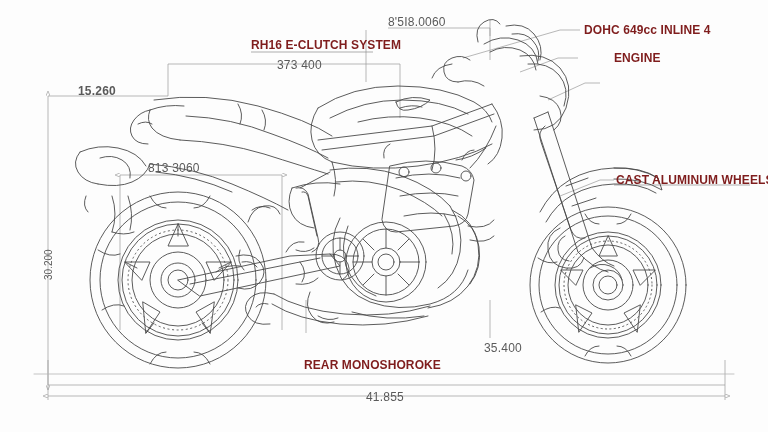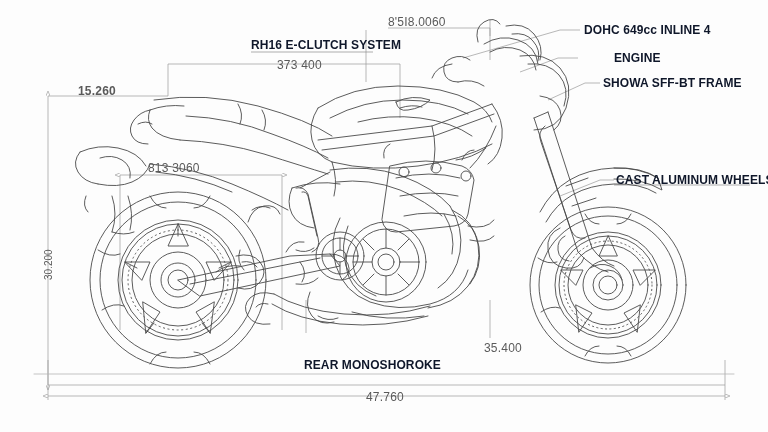--- a/index.html
+++ b/index.html
@@ -23,21 +23,21 @@
     font-size: 12px;
     color: #5a5a5a;
     letter-spacing: 0.2px;
     white-space: nowrap;
   }
   .callout-label {
     position: absolute;
     font-family: "Liberation Sans", sans-serif;
     font-size: 12px;
     font-weight: bold;
-    color: #0f172a;
+    color: #7f1d1d;
     letter-spacing: 0.1px;
     white-space: nowrap;
   }
   .vert-label {
     position: absolute;
     font-family: "Liberation Sans", sans-serif;
     font-size: 10px;
     color: #5a5a5a;
     white-space: nowrap;
     transform: rotate(-90deg);
@@ -320,22 +320,21 @@
       <path d="M34 374 L734 374" stroke="#b4b4b4" stroke-width="0.8"></path>
     </g>
   </svg>
 
   <div class="dim-label" style="left:78px; top:84px;font-weight:bold;">15.260</div>
   <div class="dim-label" style="left:148px; top:161px;text-align:center;">813 3060</div>
   <div class="dim-label" style="left:277px; top:58px;">373 400</div>
   <div class="dim-label" style="left:388px; top:15px;">8'5I8.0060</div>
   <div class="vert-label" style="left:43px; top:280px;">30.200</div>
   <div class="dim-label" style="left:484px; top:341px;">35.400</div>
-  <div class="dim-label" style="left:366px; top:390px;">47.760</div>
+  <div class="dim-label" style="left:366px; top:390px;">41.855</div>
 
   <div class="callout-label" style="left:251px; top:38px;">RH16 E-CLUTCH SYSTEM</div>
   <div class="callout-label" style="left:584px; top:23px;">DOHC 649cc INLINE 4</div>
   <div class="callout-label" style="left:614px; top:51px;">ENGINE</div>
-  <div class="callout-label" style="left:603px; top:76px;">SHOWA SFF-BT FRAME</div>
   <div class="callout-label" style="left:616px; top:173px;">CAST ALUMINUM WHEELS</div>
   <div class="callout-label" style="left:304px; top:358px;">REAR MONOSHOROKE</div>
 
 </div>
 
 </body></html>

